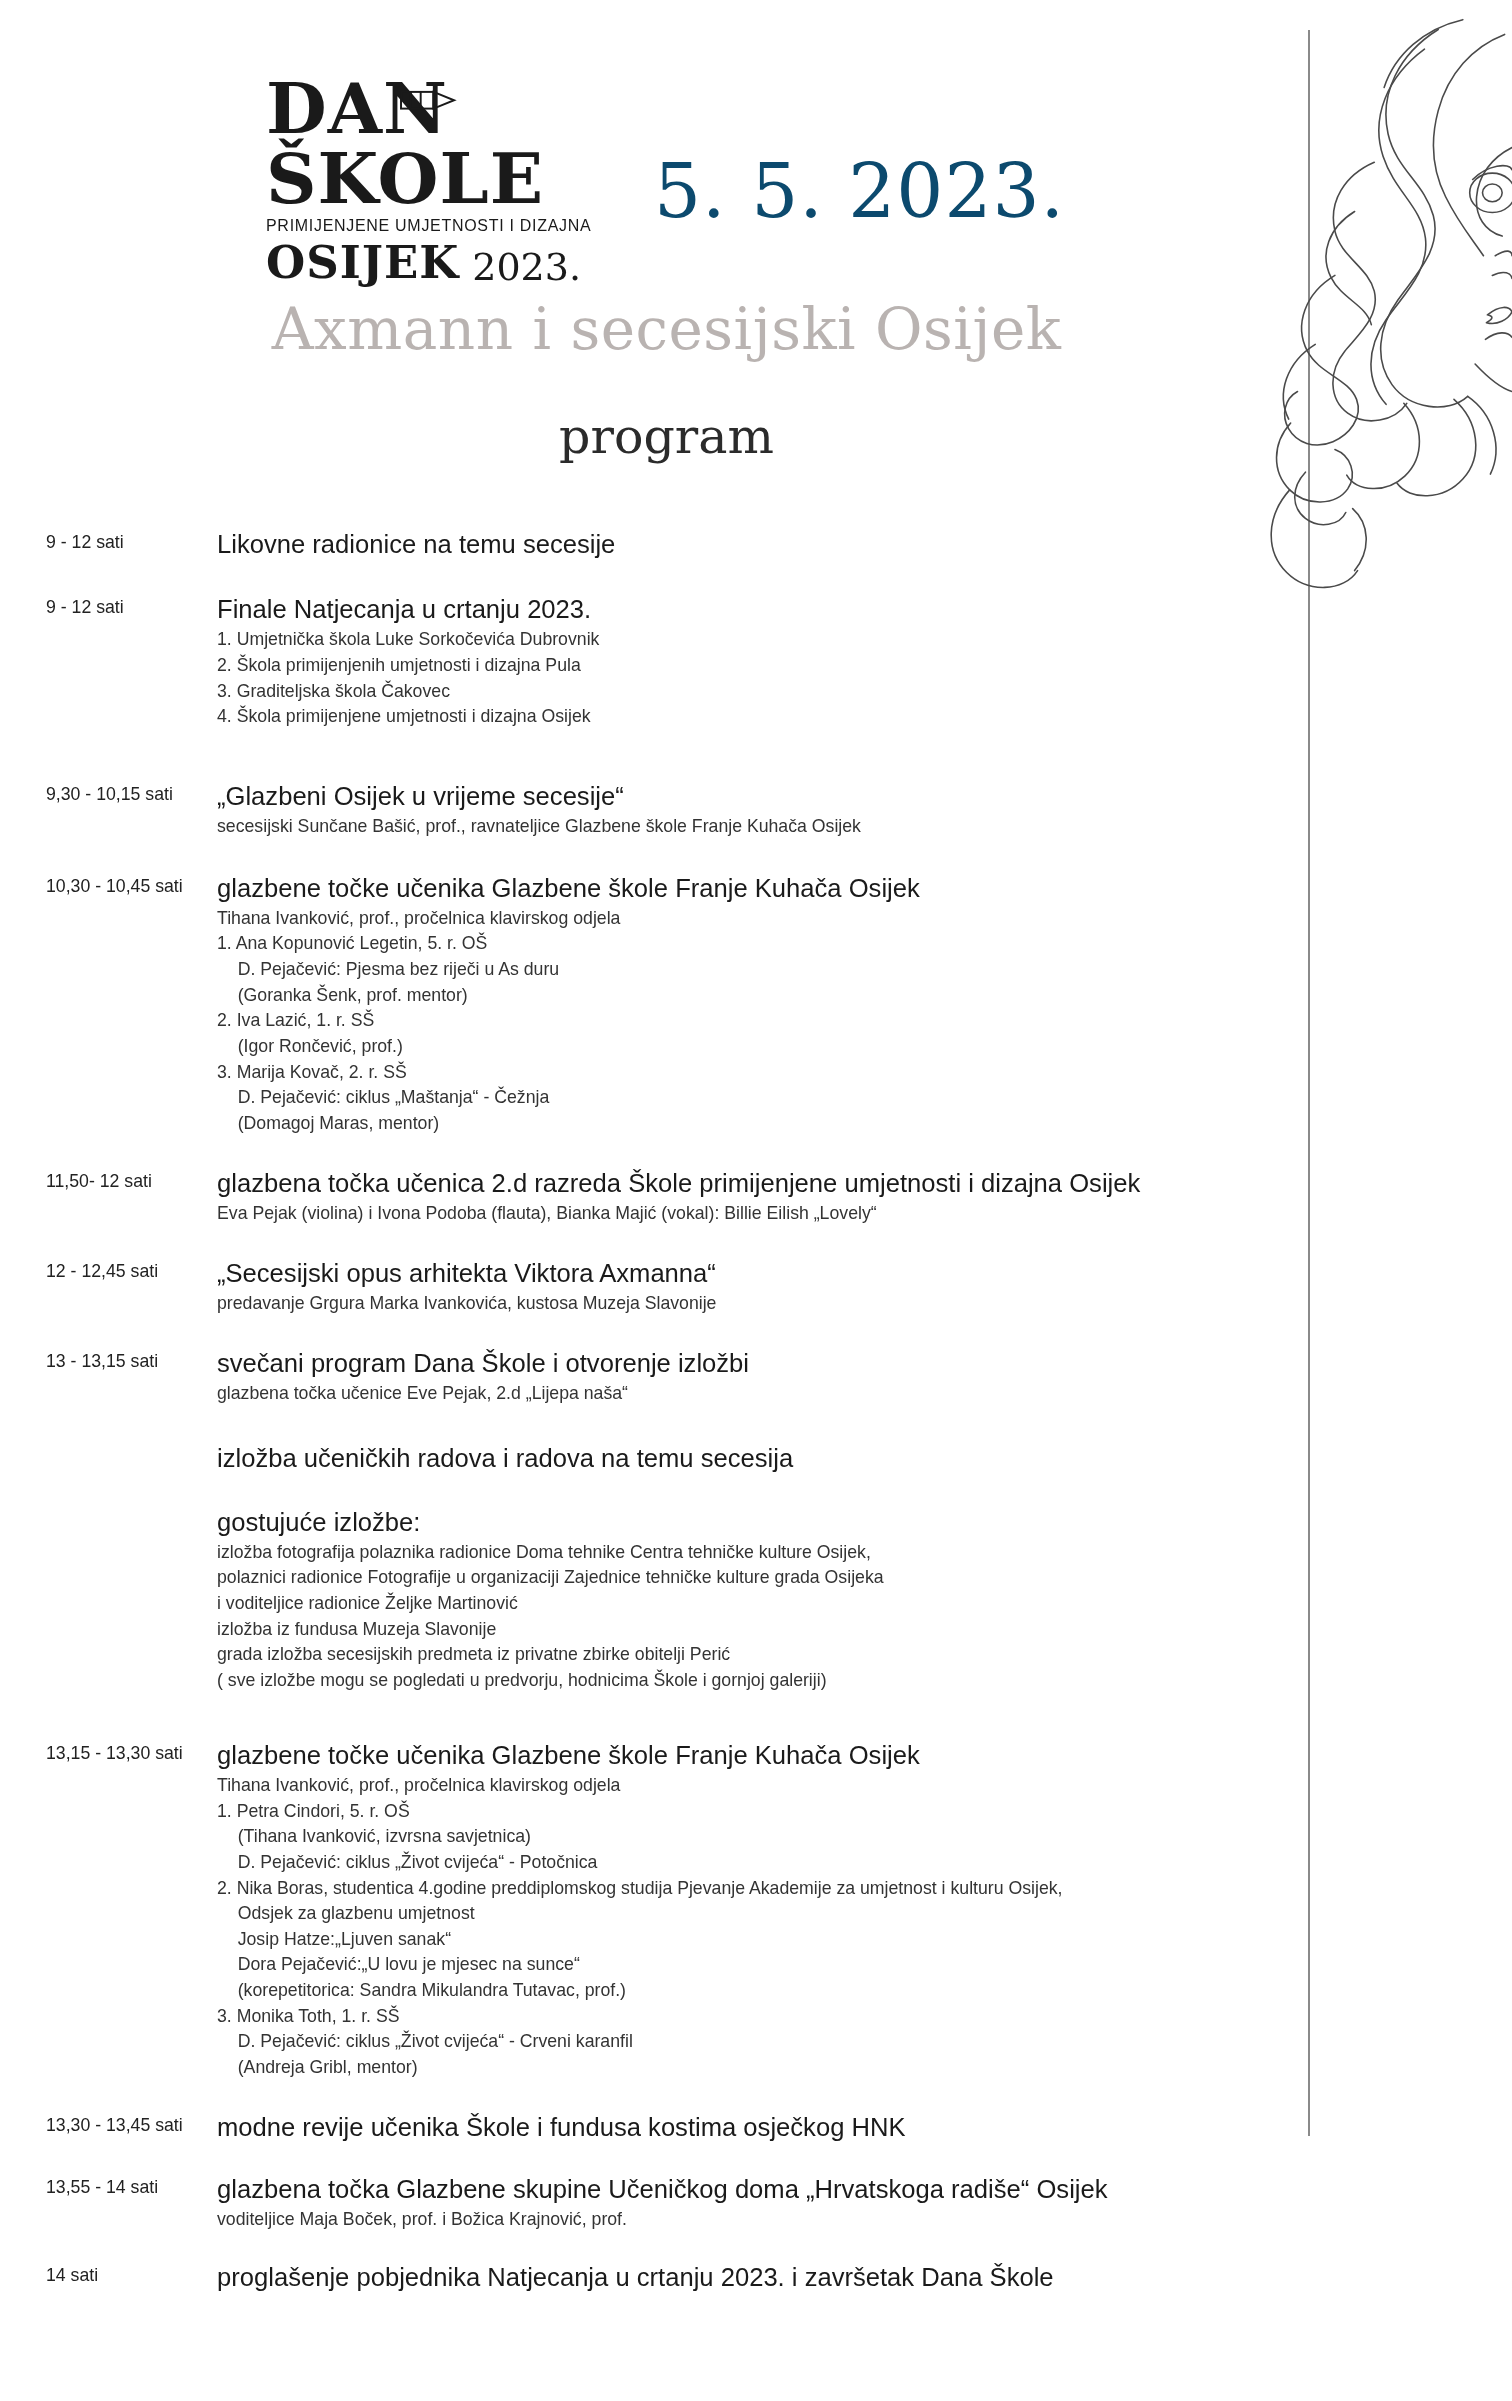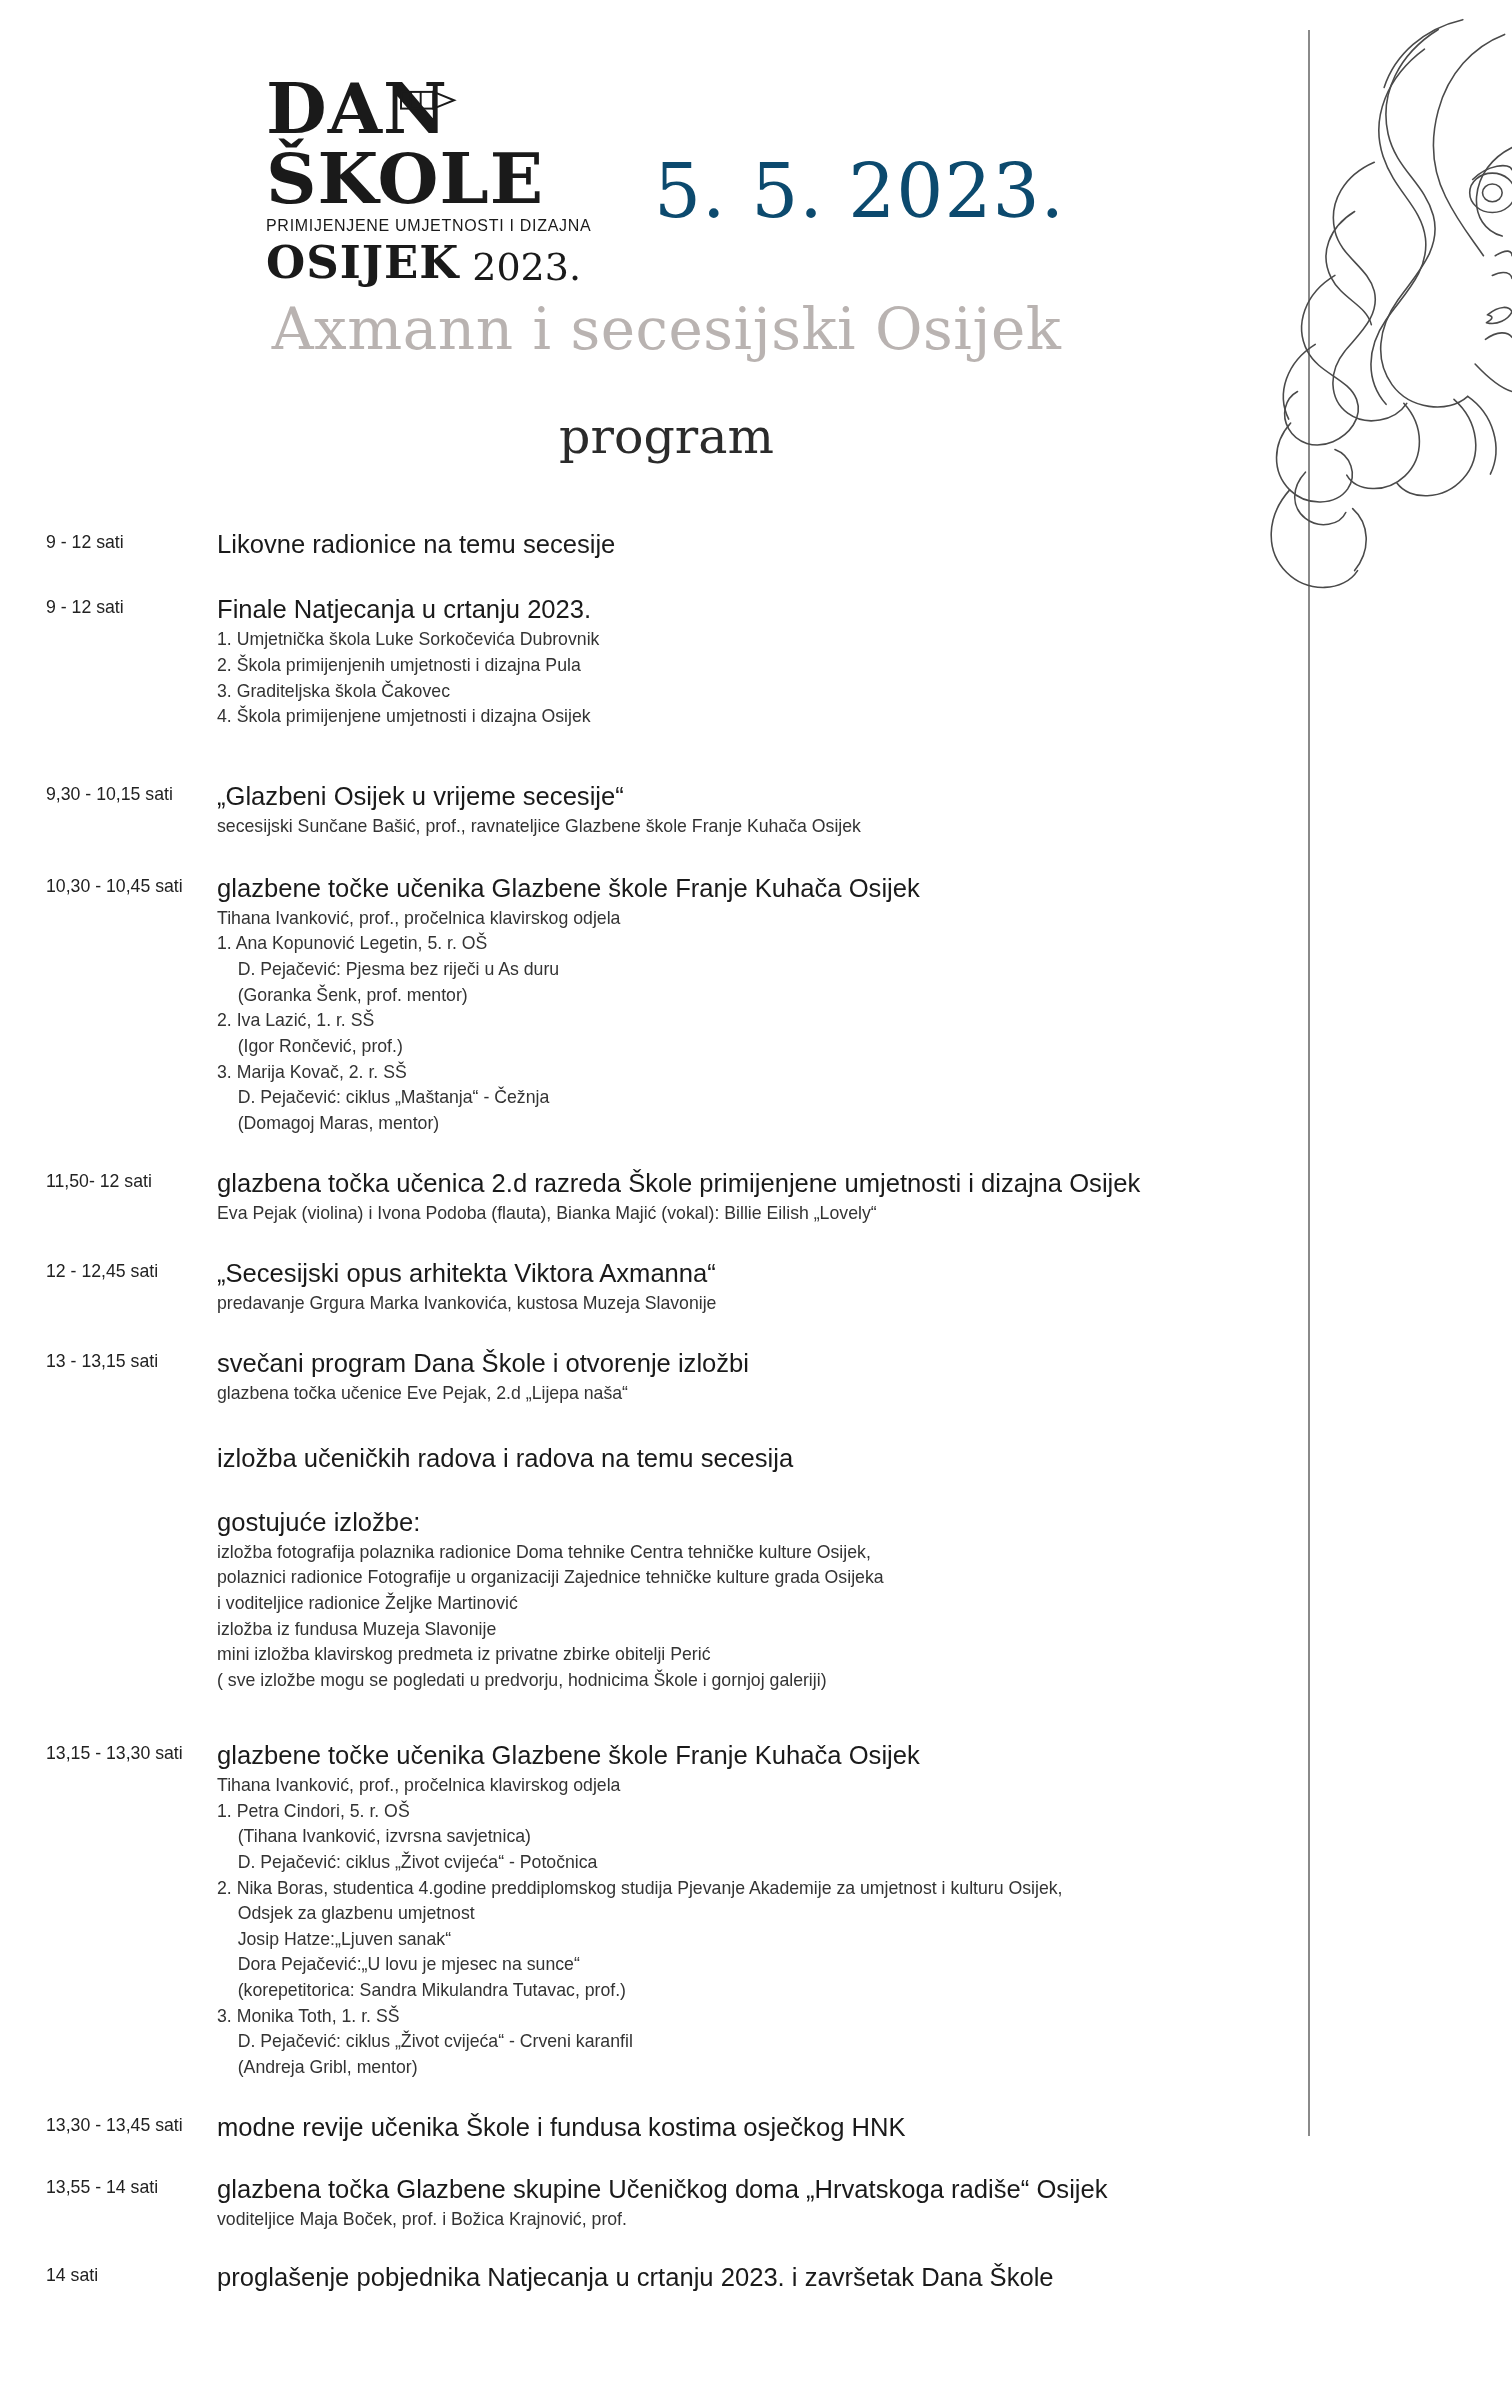--- a/index.html
+++ b/index.html
@@ -316,21 +316,21 @@
     <div style="height: 14.8px;"></div>
     <div class="row">
       <div class="time"></div>
       <div class="body-col">
         <div class="title">gostujuće izložbe:</div>
         <div class="list">
           <div class="l1">izložba fotografija polaznika radionice Doma tehnike Centra tehničke kulture Osijek,</div>
           <div class="l1">polaznici radionice Fotografije u organizaciji Zajednice tehničke kulture grada Osijeka</div>
           <div class="l1">i voditeljice radionice Željke Martinović</div>
           <div class="l1">izložba iz fundusa Muzeja Slavonije</div>
-          <div class="l1">mini izložba klavirskog predmeta iz privatne zbirke obitelji Perić</div>
+          <div class="l1">grada izložba secesijskih predmeta iz privatne zbirke obitelji Perić</div>
           <div class="l1">( sve izložbe mogu se pogledati u predvorju, hodnicima Škole i gornjoj galeriji)</div>
         </div>
       </div>
     </div>
     <div style="height: 29.5px;"></div>
     <div class="row">
       <div class="time">13,15 - 13,30 sati</div>
       <div class="body-col">
         <div class="title">glazbene točke učenika Glazbene škole Franje Kuhača Osijek</div>
         <div class="list">

